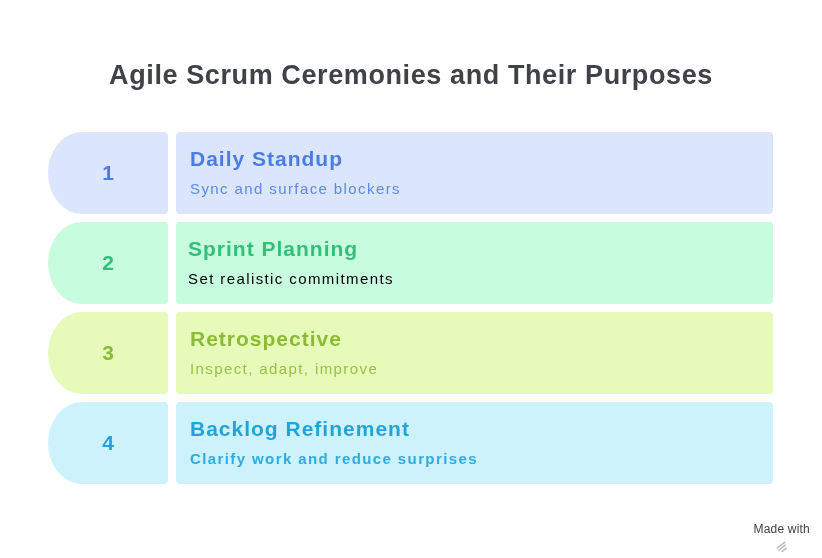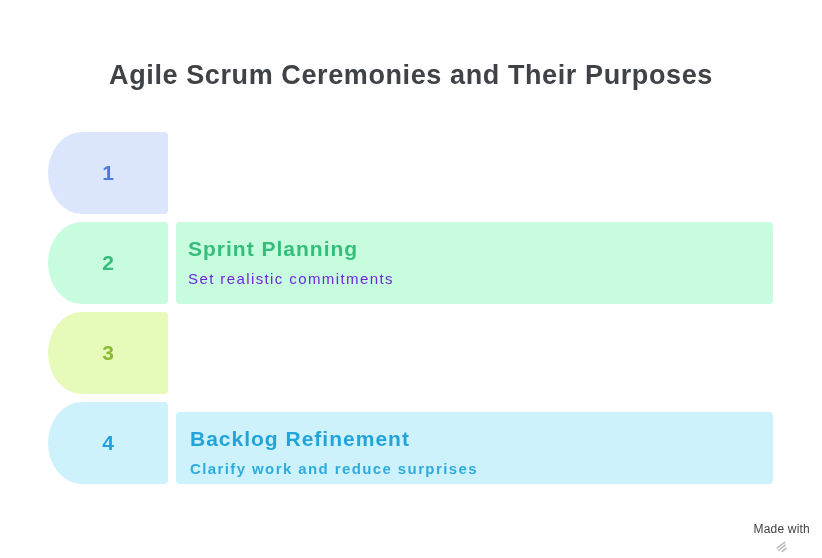--- a/index.html
+++ b/index.html
@@ -82,37 +82,45 @@
 <body>
 
 <div class="canvas">
 
   <h1 class="main-title" style="color: rgb(63, 67, 71);">Agile Scrum Ceremonies and Their Purposes</h1>
 
   <div class="rows">
 
     <div class="row">
       <div class="badge" style="background: rgb(219, 230, 252); color: rgb(74, 125, 226);">1</div>
+      <div class="content" style="background: rgb(219, 230, 252);">
+        <div class="item-title" style="color: rgb(74, 125, 226);">Daily Standup</div>
+        <div class="item-desc" style="color: rgb(93, 135, 232);">Sync and surface blockers</div>
+      </div>
     </div>
 
     <div class="row">
       <div class="badge" style="background: rgb(199, 252, 223); color: rgb(53, 189, 122);">2</div>
       <div class="content" style="background: rgb(199, 252, 223); padding-left: 12px;">
         <div class="item-title" style="color: rgb(53, 189, 122);">Sprint Planning</div>
-        <div class="item-desc" style="color: #6d28d9;">Set realistic commitments</div>
+        <div class="item-desc" style="color: #000000;">Set realistic commitments</div>
       </div>
     </div>
 
     <div class="row">
       <div class="badge" style="background: rgb(230, 251, 186); color: rgb(140, 187, 51);">3</div>
+      <div class="content" style="background: rgb(230, 251, 186);">
+        <div class="item-title" style="color: rgb(140, 187, 51);">Retrospective</div>
+        <div class="item-desc" style="color: rgb(151, 194, 66);">Inspect, adapt, improve</div>
+      </div>
     </div>
 
     <div class="row">
       <div class="badge" style="background: rgb(205, 242, 252); color: rgb(34, 164, 218);">4</div>
-      <div class="content" style="background: rgb(205, 242, 252); margin-top: 10px;">
+      <div class="content" style="background: rgb(205, 242, 252);">
         <div class="item-title" style="color: rgb(34, 164, 218);">Backlog Refinement</div>
         <div class="item-desc" style="color: rgb(47, 171, 223); font-weight: bold;">Clarify work and reduce surprises</div>
       </div>
     </div>
 
   </div>
 
   <div class="footer" style="color: #404040; flex-direction: column;">
     <span>Made with</span>
     <span class="napkin-icon">

